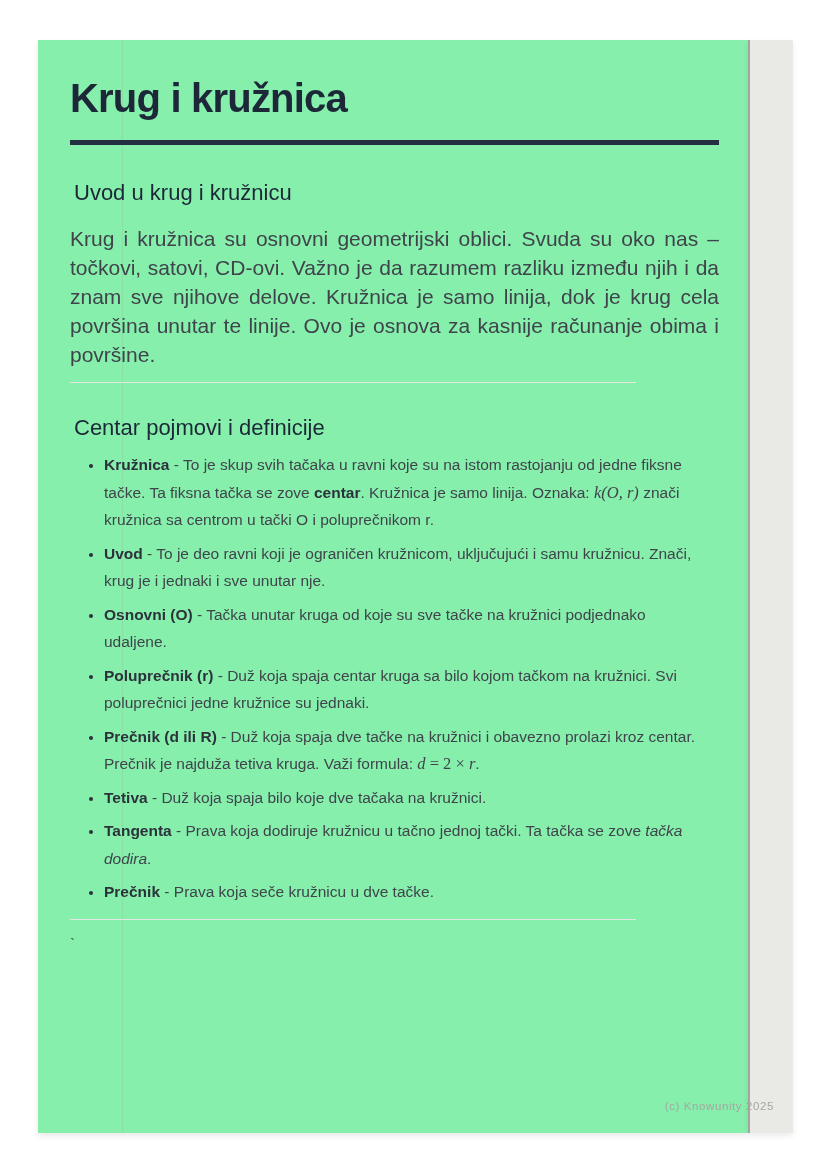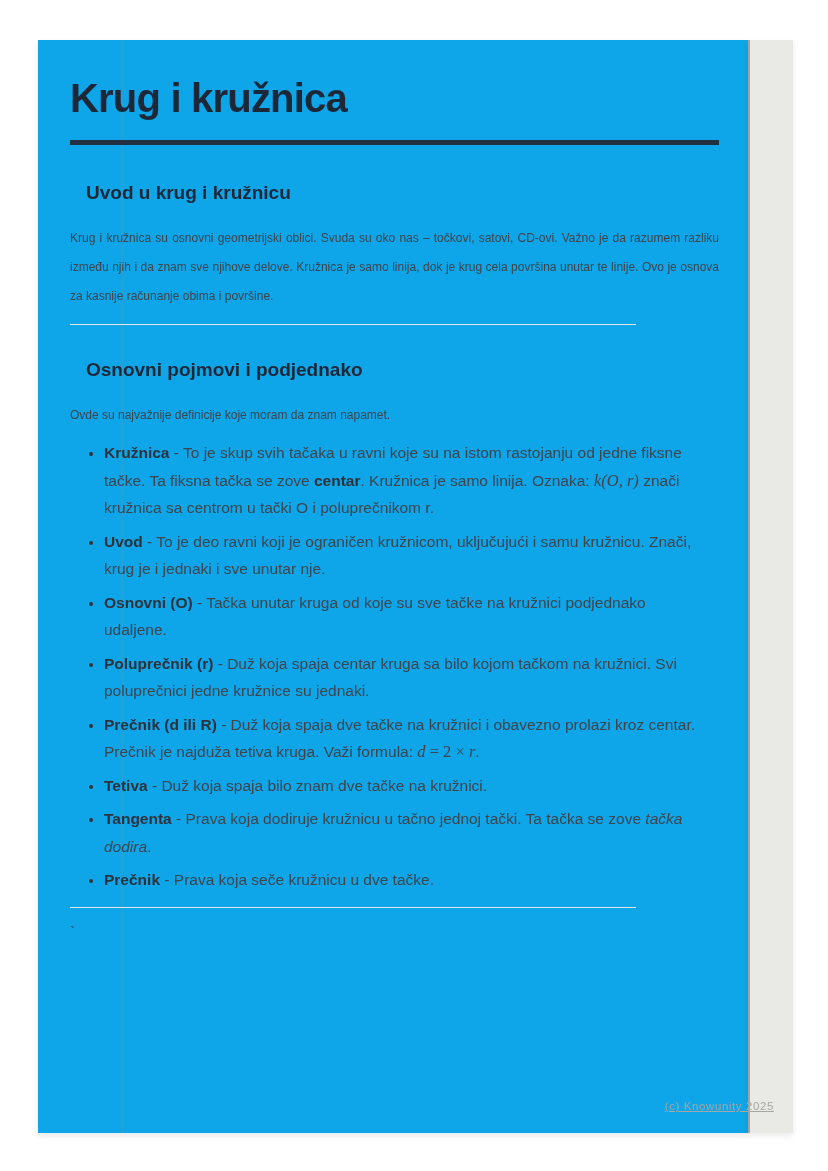--- a/index.html
+++ b/index.html
@@ -8,21 +8,21 @@
     background:#ffffff;
     position:relative;
     overflow:hidden;
     font-family:"Liberation Sans",sans-serif;
     -webkit-font-smoothing:antialiased;
   }
   .paper{
     position:absolute;
     left:38px;top:40px;
     width:710px;height:1093px;
-    background:#0ea5e9;
+    background:#86efac;
     box-shadow:0 3px 6px rgba(0,0,0,.09);
     z-index:1;
   }
   .page-edge{
     position:absolute;
     left:748px;top:40px;
     width:43px;height:1093px;
     background:#e9e9e6;
     border-left:2px solid #a3a3a0;
     box-shadow:0 3px 6px rgba(0,0,0,.08);
@@ -46,32 +46,32 @@
     letter-spacing:-0.8px;
     color:#1c2737;
   }
   .title-rule{
     margin-top:20px;
     height:5px;
     background:#223041;
     border:none;
   }
   h2{
-    font-size:19px;
+    font-size:22px;
     line-height:29px;
-    font-weight:700;
+    font-weight:400;
     color:#1c2737;
-    margin:16px;
+    margin:4px;
   }
   .h2-intro{margin-top:33px;}
   .h2-defs{margin-top:30px;}
   .h2-details{margin-top:27px;}
   p{
     margin:17px 0 0;
-    font-size:12px;
+    font-size:21px;
     line-height:29px;
     color:#3f444b;
   }
   p.justified{text-align:justify;}
   .divider{
     border:none;
     margin:13px 0 0;
     width:566px;
     height:1px;
     background:#e5e5e1;
@@ -99,48 +99,46 @@
     color:#3f444b;
   }
   .watermark{
     position:absolute;
     top:1100px;
     right:54px;
     font-size:11.5px;
     letter-spacing:.6px;
     color:#a6a6a2;
     z-index:3;
-    text-decoration:underline;
   }
 </style>
 </head>
 <body>
 
 <div class="paper">
   <div class="margin-line"></div>
   <div class="content">
 
     <h1>Krug i kružnica</h1>
     <div class="title-rule"></div>
 
     <h2 class="h2-intro">Uvod u krug i kružnicu</h2>
     <p class="justified">Krug i kružnica su osnovni geometrijski oblici. Svuda su oko nas – točkovi, satovi, CD-ovi. Važno je da razumem razliku između njih i da znam sve njihove delove. Kružnica je samo linija, dok je krug cela površina unutar te linije. Ovo je osnova za kasnije računanje obima i površine.</p>
 
     <hr class="divider">
 
-    <h2 class="h2-defs">Osnovni pojmovi i podjednako</h2>
-    <p>Ovde su najvažnije definicije koje moram da znam napamet.</p>
+    <h2 class="h2-defs">Centar pojmovi i definicije</h2>
 
     <ul class="def-list">
         <li><span class="seg-bold">Kružnica</span><span class="seg-n"> - To je skup svih tačaka u ravni koje su na istom rastojanju od jedne fiksne tačke. Ta fiksna tačka se zove </span><span class="seg-bold">centar</span><span class="seg-n">. Kružnica je samo linija. Oznaka: </span><span class="seg-math">k(O, r)</span><span class="seg-n"> znači kružnica sa centrom u tački O i poluprečnikom r.</span></li>
         <li><span class="seg-bold">Uvod</span><span class="seg-n"> - To je deo ravni koji je ograničen kružnicom, uključujući i samu kružnicu. Znači, krug je i jednaki i sve unutar nje.</span></li>
         <li><span class="seg-bold">Osnovni (O)</span><span class="seg-n"> - Tačka unutar kruga od koje su sve tačke na kružnici podjednako udaljene.</span></li>
         <li><span class="seg-bold">Poluprečnik (r)</span><span class="seg-n"> - Duž koja spaja centar kruga sa bilo kojom tačkom na kružnici. Svi poluprečnici jedne kružnice su jednaki.</span></li>
         <li><span class="seg-bold">Prečnik (d ili R)</span><span class="seg-n"> - Duž koja spaja dve tačke na kružnici i obavezno prolazi kroz centar. Prečnik je najduža tetiva kruga. Važi formula: </span><span class="seg-math">d</span><span class="seg-math-up"> = 2 × </span><span class="seg-math">r</span><span class="seg-n">.</span></li>
-        <li><span class="seg-bold">Tetiva</span><span class="seg-n"> - Duž koja spaja bilo znam dve tačke na kružnici.</span></li>
+        <li><span class="seg-bold">Tetiva</span><span class="seg-n"> - Duž koja spaja bilo koje dve tačaka na kružnici.</span></li>
         <li><span class="seg-bold">Tangenta</span><span class="seg-n"> - Prava koja dodiruje kružnicu u tačno jednoj tački. Ta tačka se zove </span><span class="seg-italic">tačka dodira</span><span class="seg-n">.</span></li>
         <li><span class="seg-bold">Prečnik</span><span class="seg-n"> - Prava koja seče kružnicu u dve tačke.</span></li>
       </ul>
 
     <hr class="divider">
 
 
     <div class="stray">`</div>
   </div>
 </div>

